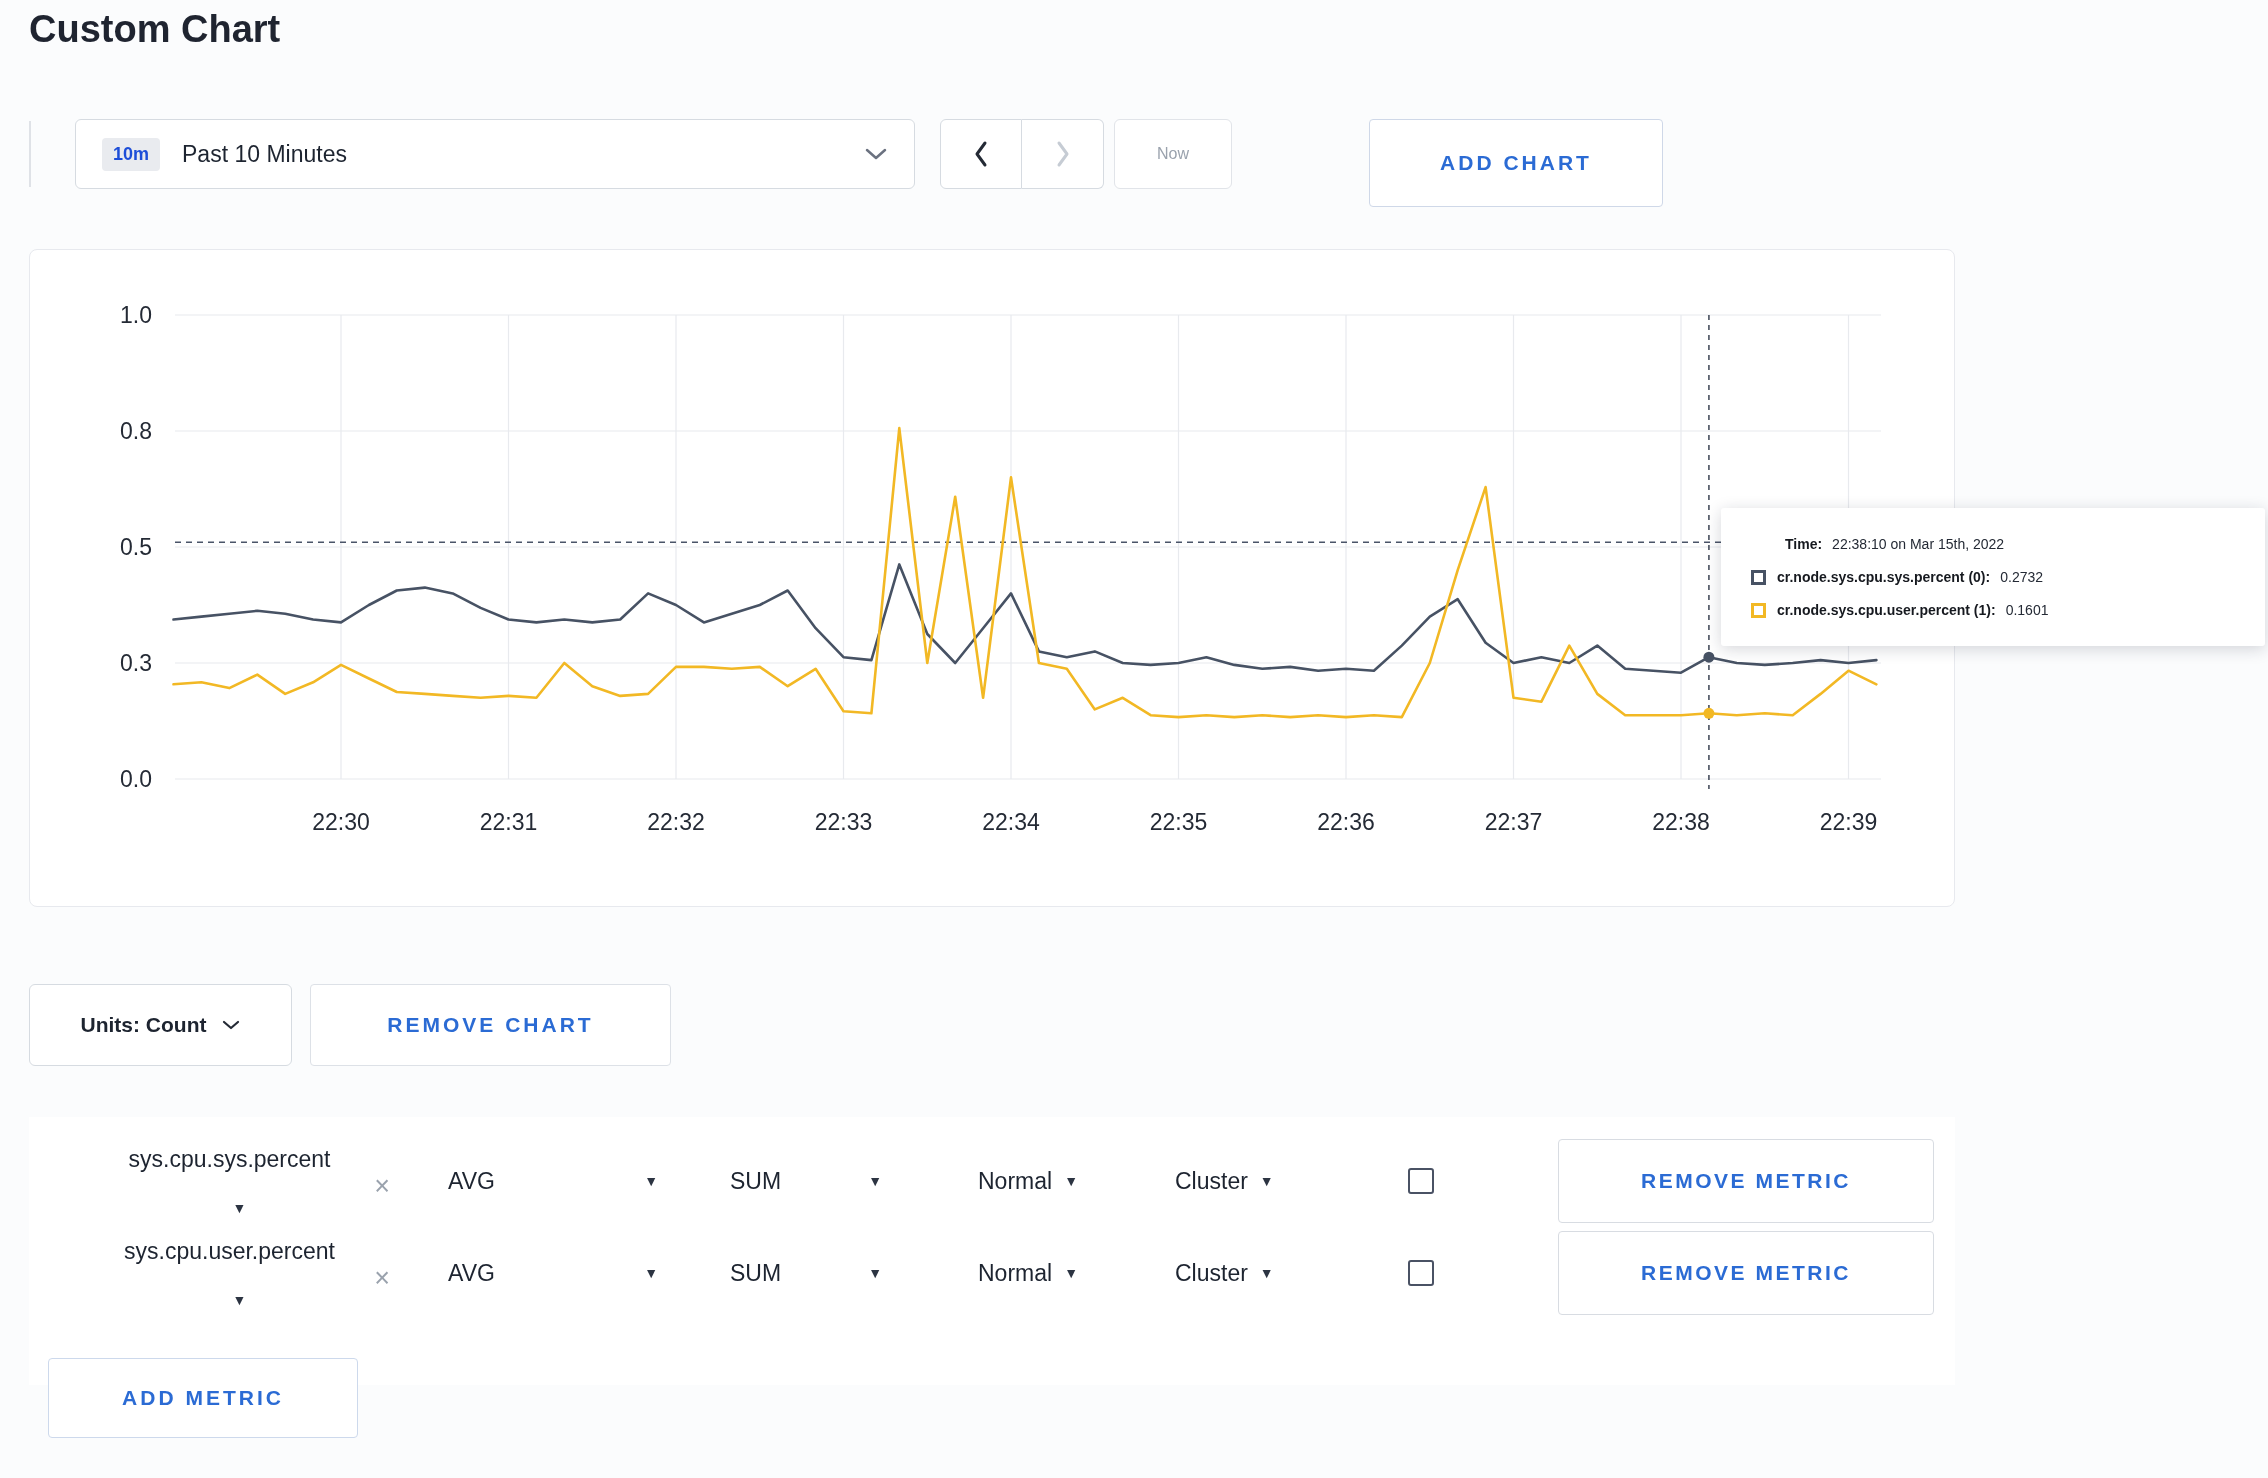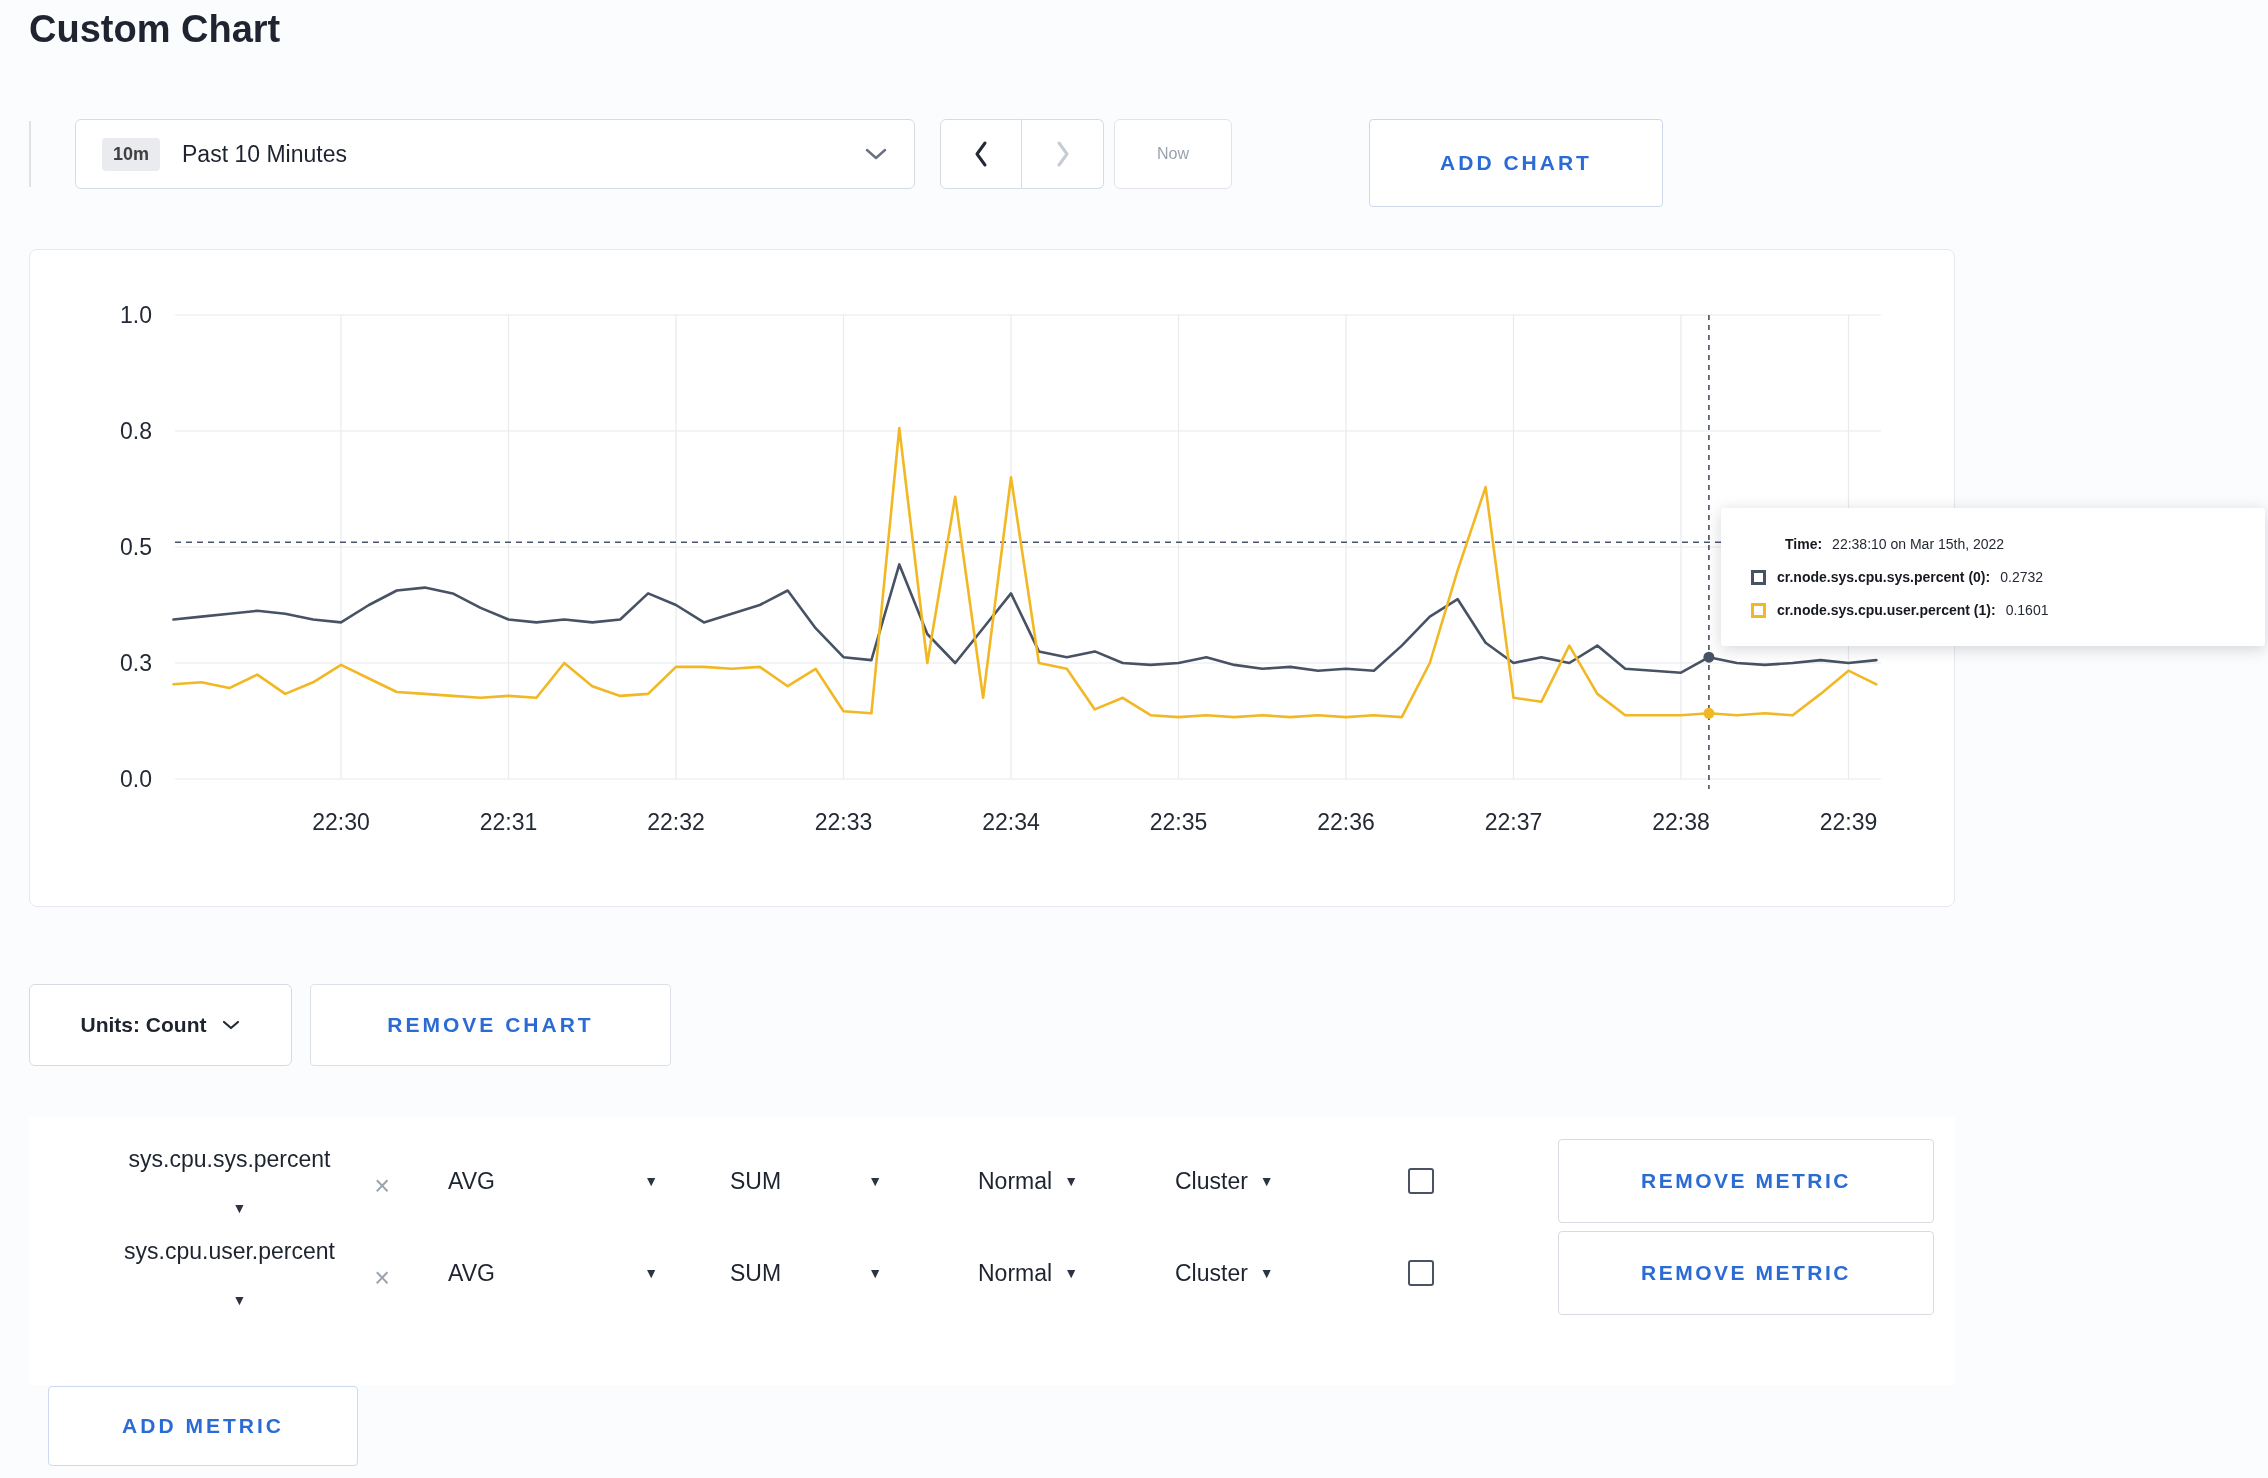--- a/index.html
+++ b/index.html
@@ -17,21 +17,21 @@
   .page-title { left: 29px; top: 8px; font-size: 38px; font-weight: 600; color: #1f2430; }
 
   
   .vrule { left: 29px; top: 121px; width: 2px; height: 66px; background: #dfe2e7; }
   .time-select {
     left: 75px; top: 119px; width: 840px; height: 70px;
     background: #fff; border: 1px solid #d6dbe1; border-radius: 6px;
     display: flex; align-items: center; padding: 0 26px; gap: 22px; cursor: pointer;
   }
   .time-badge {
-    background: #e9ebef; color: #404040; font-size: 18px; font-weight: 700;
+    background: #e9ebef; color: #1d4ed8; font-size: 18px; font-weight: 700;
     padding: 6px 11px; border-radius: 4px;
   }
   .time-label { font-size: 23px; color: #1d2430; }
   .chev-down { margin-left: auto; display: flex; align-items: center; }
 
   .nav-group { left: 940px; top: 119px; height: 70px; display: flex; }
   .nav-btn {
     width: 82px; height: 70px; background: #fff; border: 1px solid #d6dbe1;
     display: flex; align-items: center; justify-content: center; cursor: pointer;
   }
@@ -107,21 +107,21 @@
   .inline-cell { gap: 12px; cursor: pointer; }
   .tri { font-size: 14px; color: #2c3442; }
   .check-cell { padding-left: 42px; }
   .checkbox {
     width: 26px; height: 26px; background: #fff; border: 2px solid #4a5264;
     border-radius: 3px; cursor: pointer; display: inline-block;
   }
   .btn-cell { justify-content: flex-start; }
   .remove-metric-btn { width: 376px; height: 84px; border-color: #d8dce2; letter-spacing: 2.5px; }
 
-  .add-metric-btn { left: 48px; top: 1386px; width: 310px; height: 80px; border-color: #cdd9ec; }
+  .add-metric-btn { left: 48px; top: 1358px; width: 310px; height: 80px; border-color: #cdd9ec; }
 
   svg.chev { display: block; }
 </style>
 </head>
 <body>
 
 <h1 class="abs page-title">Custom Chart</h1>
 
 <div class="abs vrule"></div>
 

